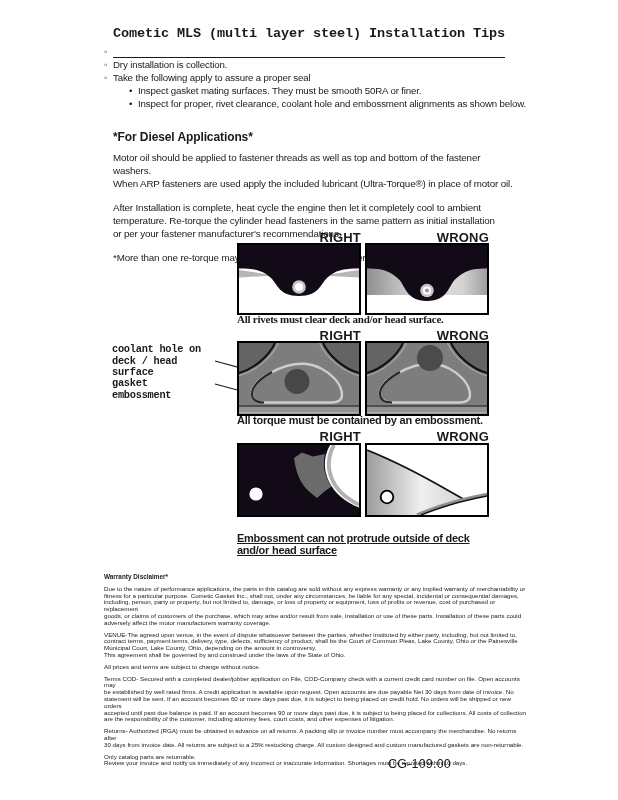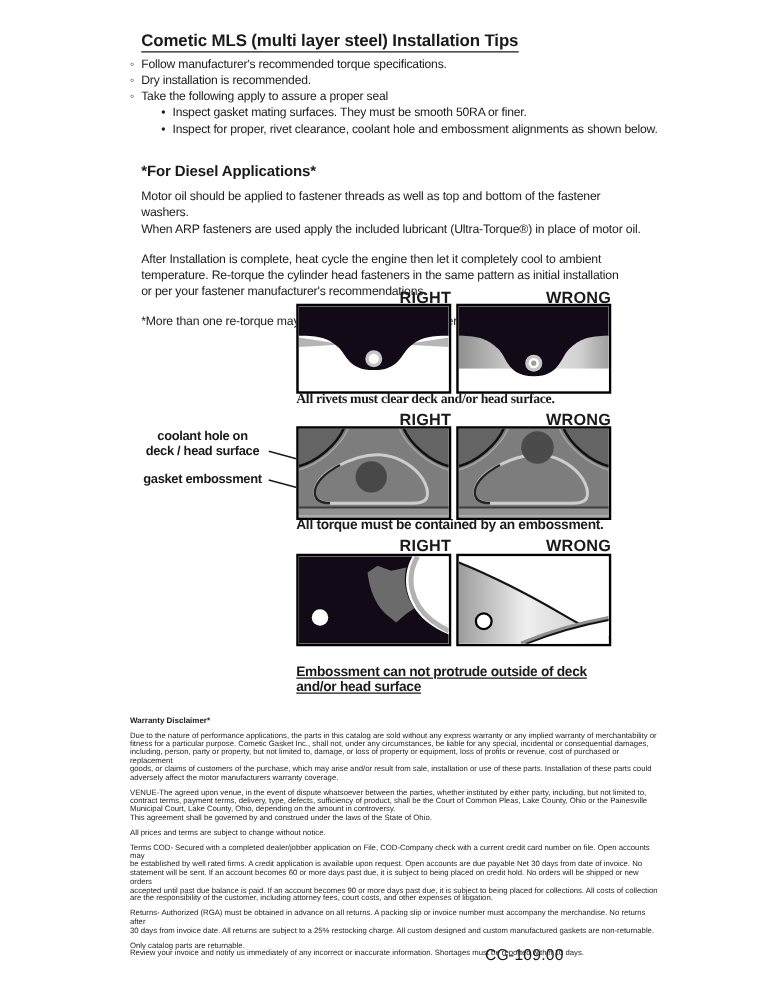--- a/index.html
+++ b/index.html
@@ -8,33 +8,33 @@
     --diagram_gray:#7d7d7d;
   }
   html,body{margin:0;padding:0;background:#ffffff;}
   .page{
     position:relative;width:618px;height:800px;background:#ffffff;overflow:hidden;
     font-family:"Liberation Sans","DejaVu Sans",sans-serif;color:var(--ink);
   }
   .abs{position:absolute;}
 
   .title{font-size:13.5px;font-weight:bold;letter-spacing:-0.1px;white-space:nowrap;}
-  .title-inner{display:inline-block;border-bottom:1.6px solid var(--ink);padding-bottom:1px;}
+  .title-inner{display:inline-block;border-bottom:1.6px solid var(--ink);padding-bottom:16px;font-family:Liberation Mono, monospace;}
 
   .b-row{display:flex;line-height:12.9px;font-size:9.7px;white-space:nowrap;letter-spacing:-0.15px;}
   .b-row.lvl2{margin-left:25px;}
   .b-marker{width:9px;flex:none;}
 
   .diesel h2{font-size:12px;font-weight:bold;margin:0 0 7px 0;letter-spacing:-0.1px;}
   .diesel p{font-size:9.8px;line-height:13px;margin:0 0 11px 0;white-space:pre-line;letter-spacing:-0.15px;}
 
   .fig-label{font-size:13px;font-weight:bold;text-align:right;width:124px;letter-spacing:0.2px;}
   .caption{font-size:11px;font-weight:bold;letter-spacing:-0.25px;white-space:pre-line;line-height:11.5px;}
   .diag{display:block;border:2px solid #000;background:#fff;}
-  .ann{font-size:10.3px;font-weight:bold;text-align:center;line-height:11.5px;white-space:pre-line;letter-spacing:-0.25px;}
+  .ann{font-size:10.3px;font-weight:bold;text-align:left;line-height:11.5px;white-space:pre-line;letter-spacing:-0.25px;font-family:Liberation Mono, monospace;}
 
   .warranty{width:424px;font-size:6.2px;line-height:6.8px;letter-spacing:0;}
   .warranty h3{font-size:6.4px;font-weight:bold;margin:0 0 5px 0;}
   .warranty p{margin:0 0 5px 0;white-space:pre-line;}
 
   .doc-code{font-size:12.5px;letter-spacing:0.2px;}
 
   .fill-black{fill:var(--diagram_black);}
   .fill-bg{fill:var(--diagram_gray);}
 </style>
@@ -43,25 +43,24 @@
 
 <div class="page">
 
   <div class="abs title" style="left:113px;top:25px;">
     <span class="title-inner">Cometic MLS (multi layer steel) Installation Tips</span>
   </div>
 
   <div class="abs" style="left:104px;top:46px;">
     <div class="b-row">
       <span class="b-marker">◦</span>
-      <span>Follow manufacturer's recommended torque specifications.</span>
     </div>
     <div class="b-row">
       <span class="b-marker">◦</span>
-      <span>Dry installation is recommended.</span>
+      <span>Dry installation is collection.</span>
     </div>
     <div class="b-row">
       <span class="b-marker">◦</span>
       <span>Take the following apply to assure a proper seal</span>
     </div>
     <div class="b-row lvl2">
       <span class="b-marker">•</span>
       <span>Inspect gasket mating surfaces.  They must be smooth 50RA or finer.</span>
     </div>
     <div class="b-row lvl2">

